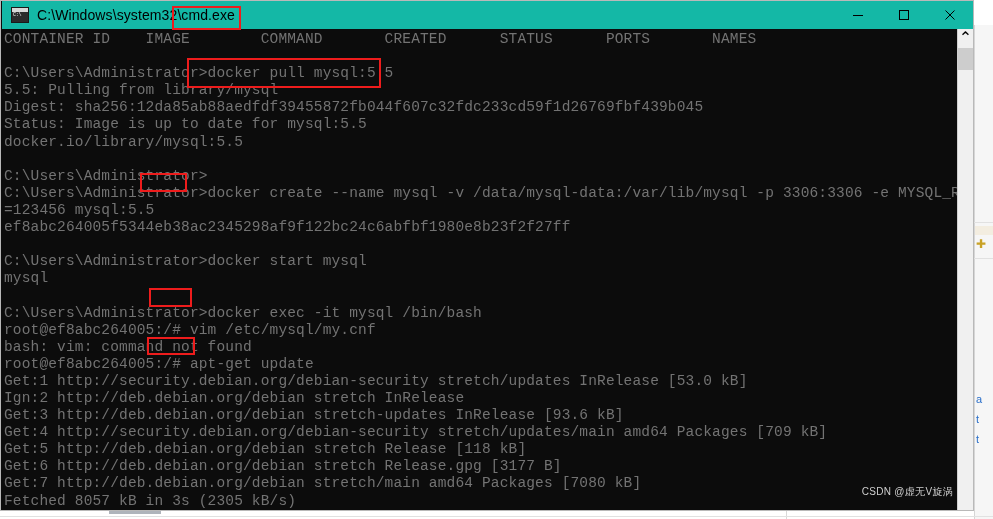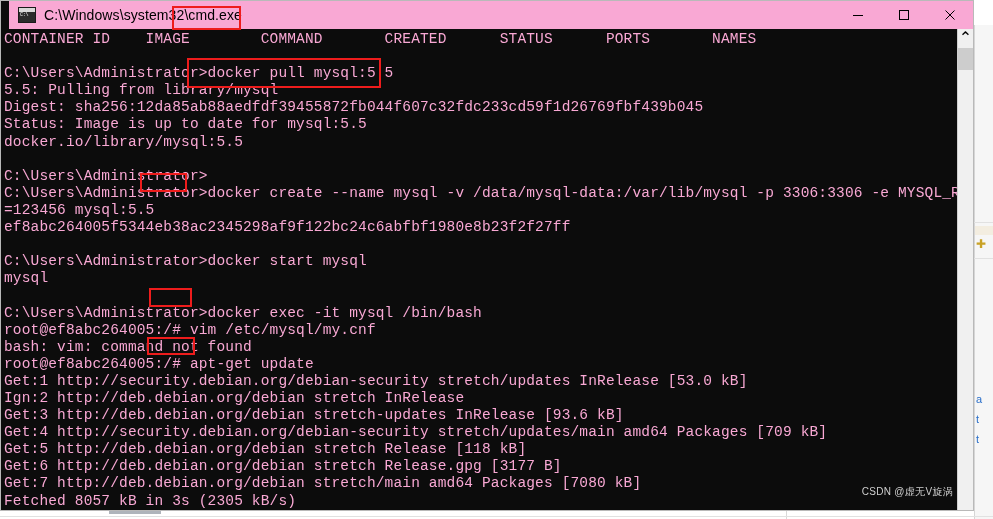--- a/index.html
+++ b/index.html
@@ -78,25 +78,25 @@
     width: 974px;
     height: 511px;
     background: #0c0c0c;
     border: 1px solid #b9b9b9;
     box-sizing: border-box;
   }
 
   
   #title-bar {
     position: absolute;
-    left: 8px;
+    left: 1px;
     top: 0;
     right: 0;
     height: 28px;
-    background: #f9a8d4;
+    background: #14b8a6;
     display: flex;
     align-items: center;
     box-sizing: border-box;
   }
   #cmd-icon {
     width: 18px;
     height: 16px;
     margin-left: 9px;
     margin-right: 8px;
     background: #2b2b2b;
@@ -143,21 +143,21 @@
   }
   .win-btn svg { display: block; }
 
   
   #terminal {
     position: absolute;
     left: 1px;
     top: 28px;
     width: 957px;
     bottom: 0;
-    color: #f9a8d4;
+    color: #737373;
     font-family: "Liberation Mono", "DejaVu Sans Mono", monospace;
     font-size: 14.5px;
     line-height: 17.1px;
     padding: 2px 0 0 2px;
     box-sizing: border-box;
     overflow: hidden;
     white-space: pre;
     letter-spacing: 0.15px;
   }
   .tline {

